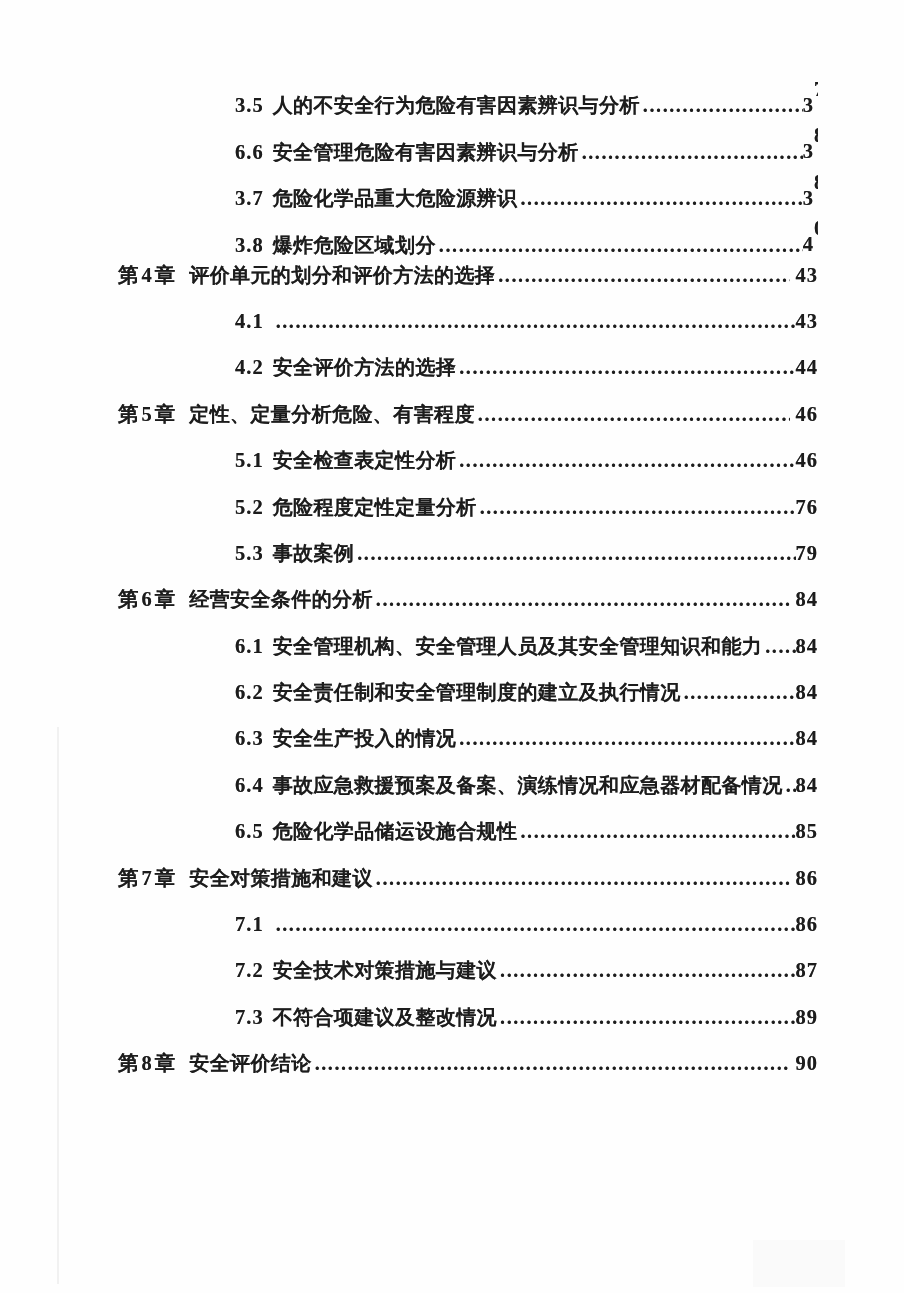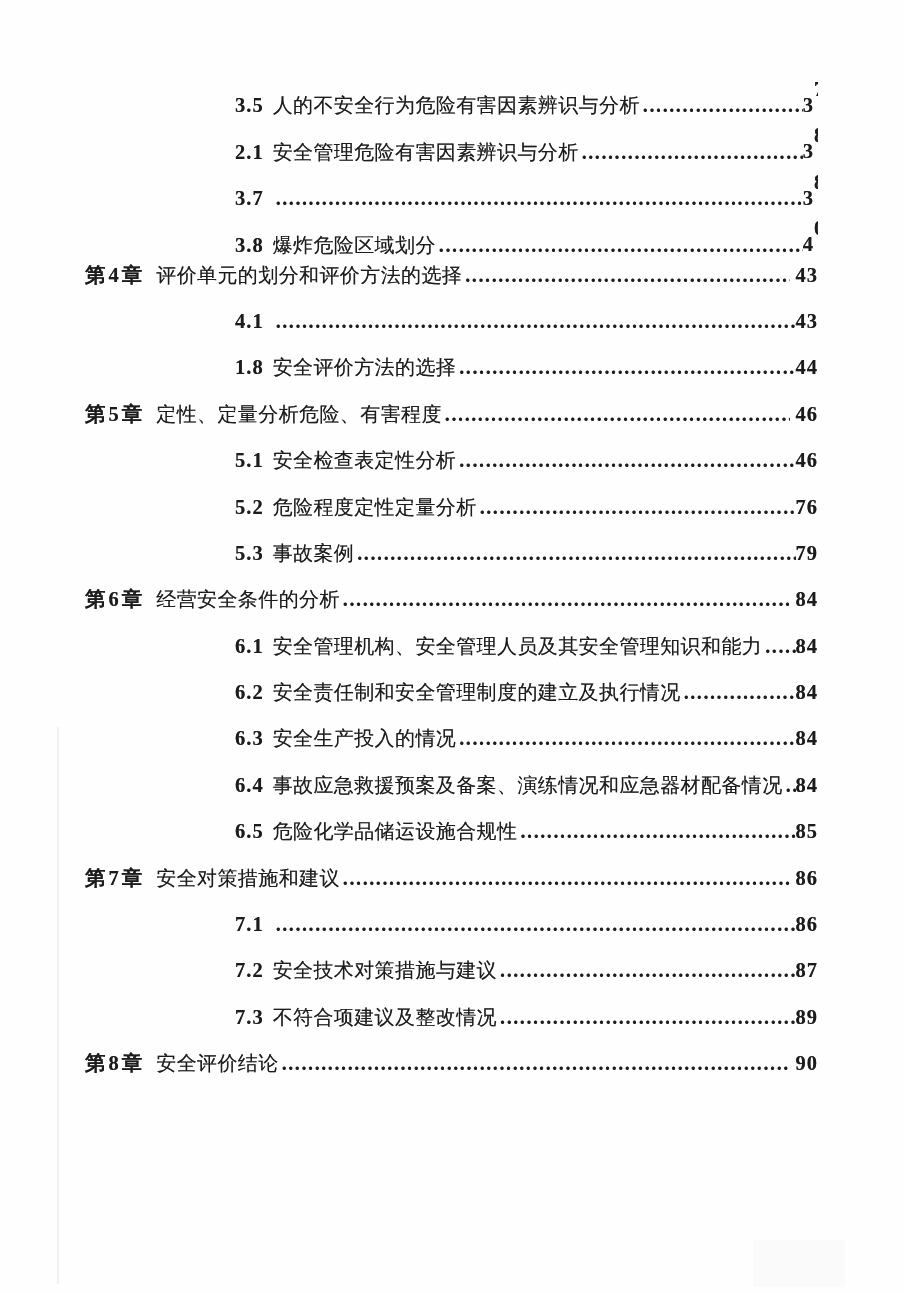--- a/index.html
+++ b/index.html
@@ -20,36 +20,36 @@
   }
   .row {
     box-sizing: border-box;
     display: flex;
     align-items: baseline;
     height: 46.4px;
     line-height: 46.4px;
     padding-right: 86px;
     white-space: nowrap;
   }
-  .row.chapter { padding-left: 85px; }
+  .row.chapter { padding-left: 118px; }
   .row.sub     { padding-left: 235px; }
 
   .num {
     font-family: "Liberation Serif", serif;
     font-weight: 700;
     font-size: 20.5px;
     letter-spacing: 1px;
     text-shadow: 0 0 0.5px rgba(20,20,20,0.6);
   }
   .label { margin-right: 9px; }
   .row.chapter .label { letter-spacing: 3px; margin-right: 11px; }
 
   .title {
     font-family: "DejaVu Sans", sans-serif;
-    font-weight: 400;
+    font-weight: 700;
     font-size: 20px;
     letter-spacing: 0.4px;
     text-shadow: 0 0 0.5px rgba(20,20,20,0.55);
   }
   .leader {
     flex: 1;
     overflow: hidden;
     font-family: "Liberation Serif", serif;
     font-weight: 700;
     font-size: 20px;
@@ -95,28 +95,29 @@
 <div class="page">
   <div class="toc" id="toc">
   <div class="row sub">
     <span class="num label">3.5</span>
     <span class="title">人的不安全行为危险有害因素辨识与分析</span>
     <span class="leader"></span>
     <span class="num pagenum"><span>3</span><span class="cut">7</span></span>
   </div>
 
   <div class="row sub">
-    <span class="num label">2.1</span>
+    <span class="num label">6.6</span>
     <span class="title">安全管理危险有害因素辨识与分析</span>
     <span class="leader"></span>
     <span class="num pagenum"><span>3</span><span class="cut">8</span></span>
   </div>
 
   <div class="row sub">
     <span class="num label">3.7</span>
+    <span class="title">危险化学品重大危险源辨识</span>
     <span class="leader"></span>
     <span class="num pagenum"><span>3</span><span class="cut">8</span></span>
   </div>
 
   <div class="row sub">
     <span class="num label">3.8</span>
     <span class="title">爆炸危险区域划分</span>
     <span class="leader"></span>
     <span class="num pagenum"><span>4</span><span class="cut">0</span></span>
   </div>
@@ -128,21 +129,21 @@
     <span class="num pagenum">43</span>
   </div>
 
   <div class="row sub">
     <span class="num label">4.1</span>
     <span class="leader"></span>
     <span class="num pagenum">43</span>
   </div>
 
   <div class="row sub">
-    <span class="num label">1.8</span>
+    <span class="num label">4.2</span>
     <span class="title">安全评价方法的选择</span>
     <span class="leader"></span>
     <span class="num pagenum">44</span>
   </div>
 
   <div class="row chapter">
     <span class="num label">第5章</span>
     <span class="title">定性、定量分析危险、有害程度</span>
     <span class="leader"></span>
     <span class="num pagenum">46</span>

